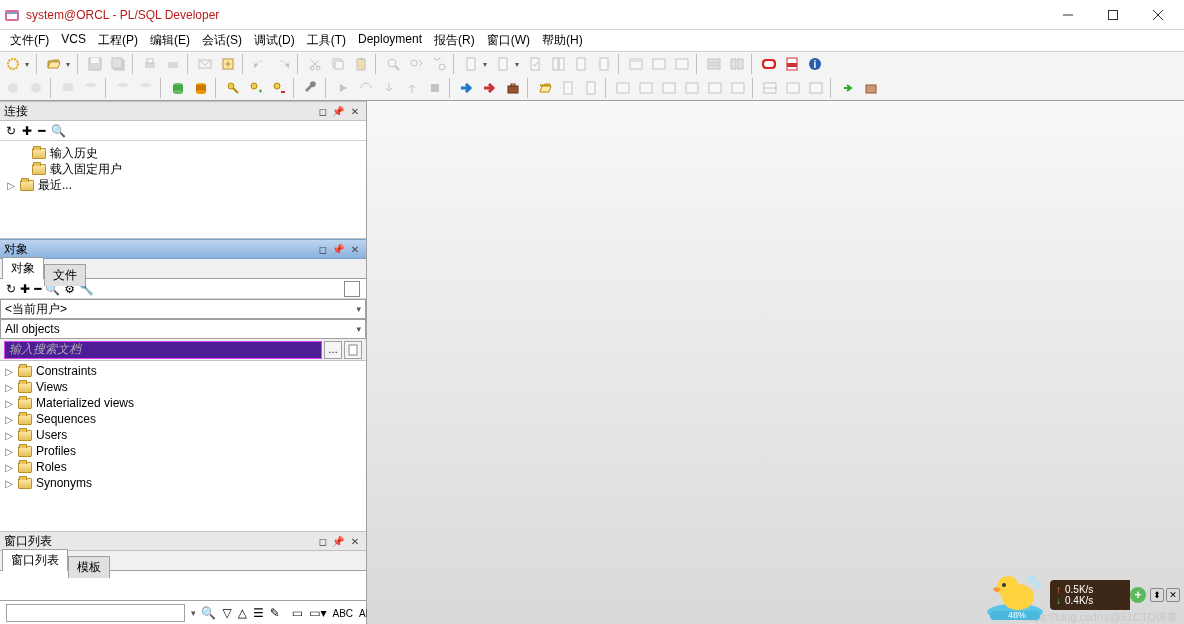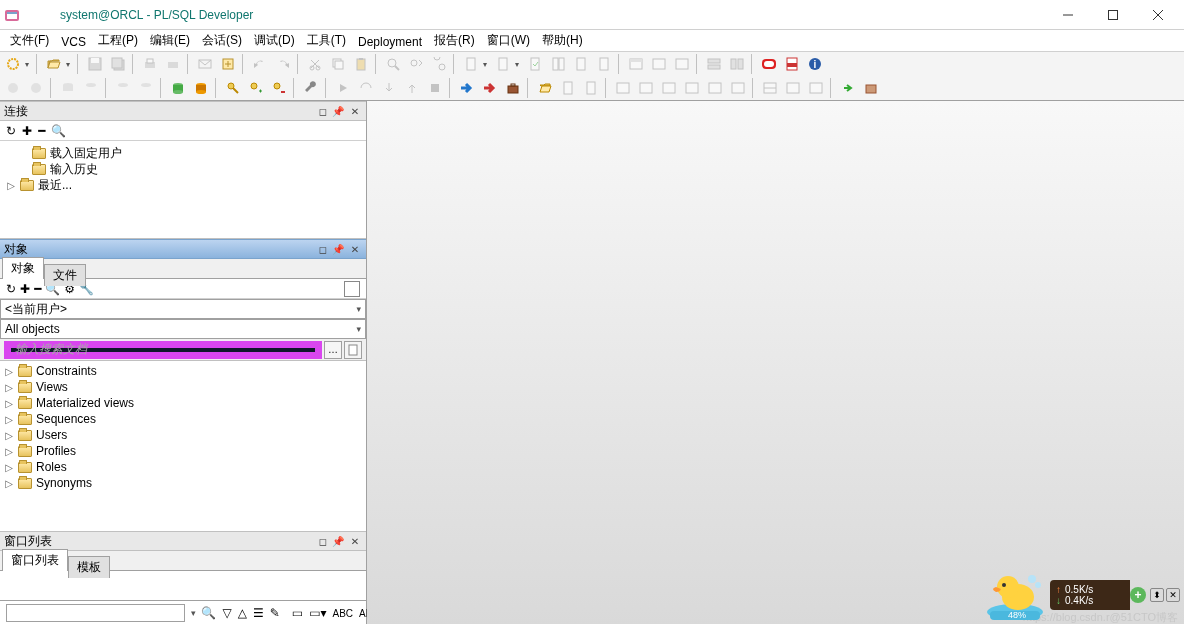--- a/index.html
+++ b/index.html
@@ -1,26 +1,26 @@
 <!DOCTYPE html>
 <html><head>
 <meta charset="utf-8">
 <style>
 * { box-sizing: border-box; margin: 0; padding: 0; font-family: "Microsoft YaHei", "SimSun", Arial, sans-serif; }
 body { width: 1184px; height: 624px; background: #fff; overflow: hidden; position: relative; font-size: 12px; }
 
 
 .titlebar { height: 30px; border-bottom: 1px solid #d0d0d0; display: flex; align-items: center; padding: 0 4px; background: #fff; }
 .titlebar .icon { width: 16px; height: 16px; margin-right: 6px; }
-.titlebar .title { color: #0f766e; font-size: 12px; flex: 1; margin-left: 34px; }
+.titlebar .title { color: #b91c1c; font-size: 12px; flex: 1; }
 .winbtns { display: flex; }
 .winbtn { width: 45px; height: 30px; display: flex; align-items: center; justify-content: center; color: #333; }
 
 
-.menubar { height: 22px; border-bottom: 1px solid #d0d0d0; display: flex; align-items: flex-end; padding: 0 4px; font-size: 12px; }
+.menubar { height: 22px; border-bottom: 1px solid #d0d0d0; display: flex; align-items: flex-start; padding: 0 4px; font-size: 12px; }
 .menuitem { padding: 2px 6px; color: #000; cursor: default; }
 
 
 .toolbars { border-bottom: 1px solid #a0a0a0; }
 .toolbar { height: 24px; display: flex; align-items: center; padding: 1px 2px; gap: 1px; background: #f4f4f4; }
 .tbtn { width: 22px; height: 22px; display: flex; align-items: center; justify-content: center; border: 1px solid transparent; border-radius: 2px; }
 .tsep { width: 4px; height: 20px; border-left: 1px solid #c0c0c0; margin: 0 2px; }
 .tdrop { width: 8px; font-size: 8px; color: #555; }
 .disabled { opacity: 0.45; }
 
@@ -48,21 +48,21 @@
 .objpanel { flex: 1; display: flex; flex-direction: column; min-height: 0; }
 .tabs { height: 20px; display: flex; align-items: end; padding: 0 2px; background: #f0f0f0; border-bottom: 1px solid #a0a0a0; }
 .tab { padding: 2px 8px; border: 1px solid #a0a0a0; background: #fff; font-size: 12px; border-bottom: none; position: relative; top: 1px; }
 .tab.inactive { background: #e0e0e0; top: 8px; }
 .objtools { height: 20px; display: flex; align-items: center; gap: 4px; padding: 0 6px; border-bottom: 1px solid #d0d0d0; }
 .objtools .flex { flex: 1; }
 .sqbox { width: 16px; height: 16px; border: 1px solid #888; background: #fff; }
 .combo { height: 20px; border: 1px solid #a0a0a0; display: flex; align-items: center; padding: 0 4px; font-size: 12px; background: #fff; }
 .combo .arrow { margin-left: auto; font-size: 9px; color: #555; }
 .searchrow { height: 22px; display: flex; align-items: center; gap: 2px; padding: 1px 4px; background: #f0f0f0; border-bottom: 1px solid #c0c0c0; }
-.searchbox { flex: 1; border: 7px solid #d946ef; height: 18px; padding: 0 4px; color: #aaa; font-style: italic; font-size: 12px; display: flex; align-items: center; background: #0f172a; }
+.searchbox { flex: 1; border: 1px solid #d946ef; height: 18px; padding: 0 4px; color: #aaa; font-style: italic; font-size: 12px; display: flex; align-items: center; background: #4c1d95; }
 .smbtn { width: 18px; height: 18px; border: 1px solid #a0a0a0; background: #f5f5f5; display: flex; align-items: center; justify-content: center; font-size: 10px; }
 .objtree { flex: 1; overflow-y: scroll; background: #fff; padding: 2px 4px; }
 
 
 .winpanel { height: 69px; display: flex; flex-direction: column; }
 
 
 .searchpanel { border-top: 1px solid #a0a0a0; }
 .searchbody { height: 24px; display: flex; align-items: center; gap: 6px; padding: 2px 6px; }
 .searchinput { width: 200px; height: 18px; border: 1px solid #a0a0a0; }
@@ -526,26 +526,26 @@
       <div class="conntools">
         <span>↻</span>
         <span>✚</span>
         <span>━</span>
         <span>🔍</span>
       </div>
       <div class="tree">
         <div class="treeitem">
             <span class="exp"></span>
             <span class="fldr"></span>
-            <span>载入固定用户</span>
+            <span>输入历史</span>
           </div>
         <div class="treeitem">
             <span class="exp"></span>
             <span class="fldr"></span>
-            <span>输入历史</span>
+            <span>载入固定用户</span>
           </div>
         <div class="treeitem" style="padding-left:0">
             <span class="exp">▷</span>
             <span class="fldr"></span>
             <span>最近...</span>
           </div>
       </div>
     </div>
 
     <div class="objpanel">

